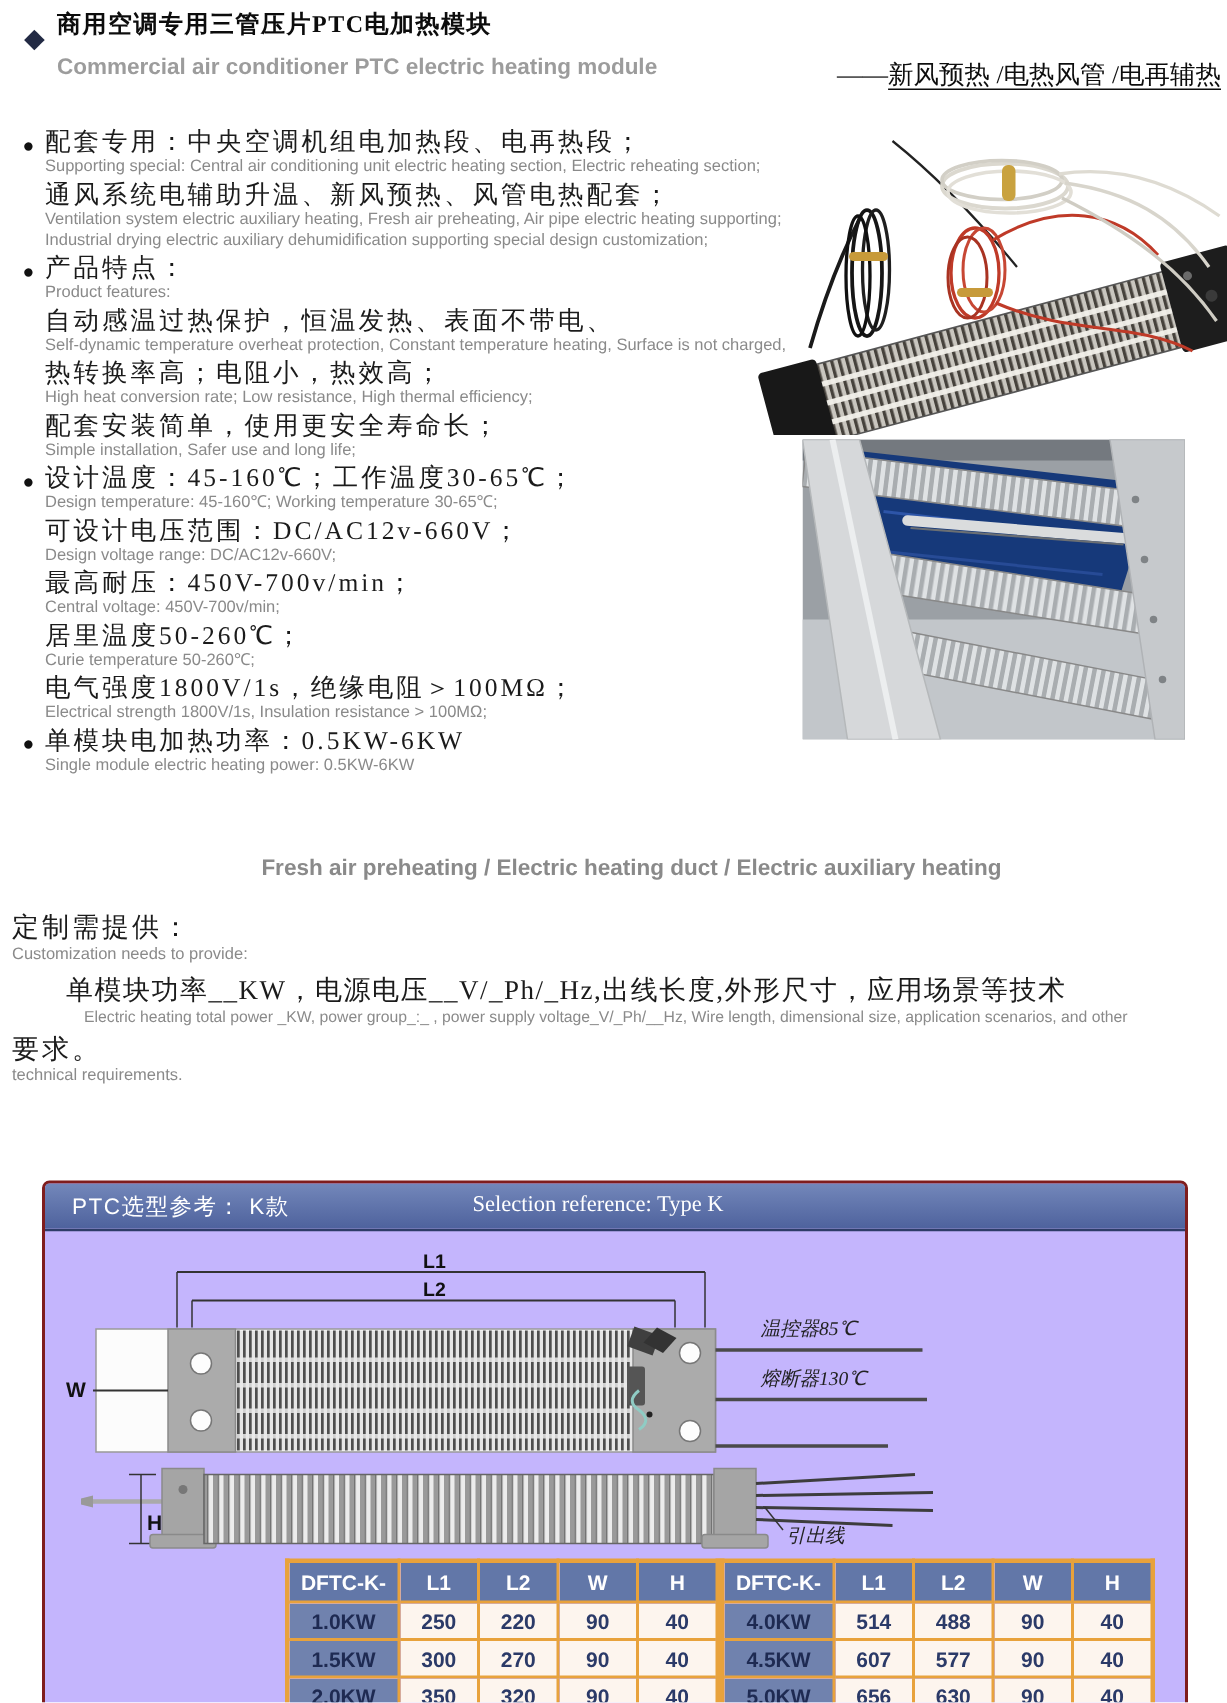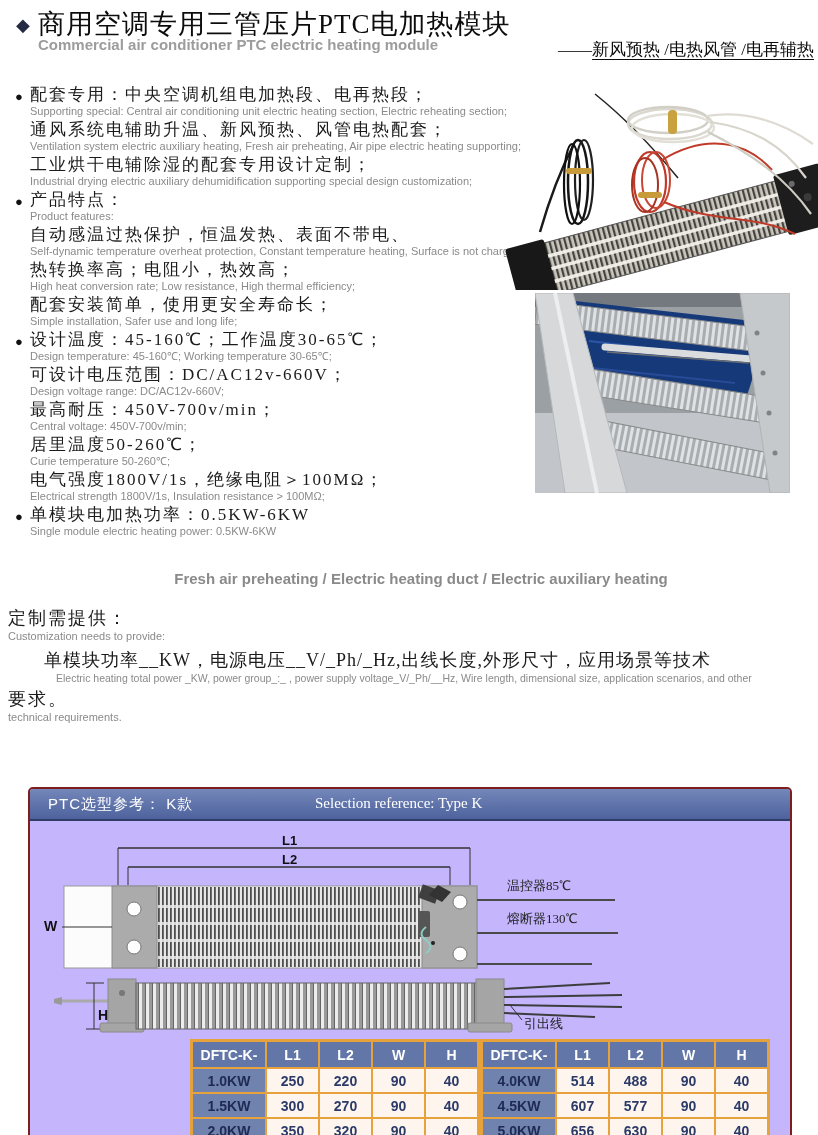--- a/index.html
+++ b/index.html
@@ -2,21 +2,21 @@
 <html><head>
 <meta charset="utf-8">
 <style>
   html,body{margin:0;padding:0;background:#ffffff;}
   .page{position:relative;width:818px;height:1135px;background:#fff;overflow:hidden;
         font-family:"Liberation Sans", sans-serif;color:#1c1c1c;}
 
   
   .hdr{position:absolute;left:0;top:0;width:818px;}
   .diamond{position:absolute;left:16px;top:14px;font-size:18px;color:#222a44;}
-  .title-cn{position:absolute;left:38px;top:6px;font-size:27px;font-weight:normal;color:#0c0c0c;
+  .title-cn{position:absolute;left:38px;top:6px;font-size:16px;font-weight:bold;color:#0c0c0c;
             letter-spacing:1px;font-family:"Liberation Serif", serif;white-space:nowrap;}
   .title-en{position:absolute;left:38px;top:36px;font-size:15px;font-weight:bold;color:#9c9c9c;white-space:nowrap;}
   .tagline{position:absolute;right:4px;top:38px;font-size:17px;color:#0d0d0d;white-space:nowrap;
            font-family:"Liberation Serif", serif;}
   .tagline .u{text-decoration:underline;text-underline-offset:4px;}
 
   
   .features{position:absolute;left:8px;top:84px;width:512px;}
   .fgroup{display:flex;align-items:flex-start;}
   .bullet{width:22px;font-size:13px;color:#111;padding-top:5px;text-align:center;flex:none;}
@@ -47,21 +47,21 @@
   .panel{position:absolute;left:28px;top:787px;width:764px;height:382px;
          background:#c4b5fd;border:2px solid #7f1d1d;border-radius:5px 5px 2px 2px;box-sizing:border-box;}
   .panel-header{height:30px;background:linear-gradient(#7387ba,#4e629d);
                 border-bottom:2px solid #2e3c68;border-radius:3px 3px 0 0;
                 position:relative;color:#fff;}
   .ph-left{position:absolute;left:18px;top:6px;font-size:15px;letter-spacing:1px;}
   .ph-center{position:absolute;left:285px;top:6px;font-size:15px;font-family:Liberation Serif, serif;}
   .panel-body{position:relative;width:760px;height:318px;}
   .diagram{position:absolute;left:0;top:0;}
   .dlab{position:absolute;font-weight:bold;font-size:13px;color:#111;white-space:nowrap;}
-  .dlab.zh{font-weight:normal;font-size:13px;color:#222;font-family:"Liberation Serif", serif;}
+  .dlab.zh{font-weight:normal;font-size:13px;color:#222;font-family:"Liberation Serif", serif;font-style:italic;}
   .badge{position:absolute;left:588px;top:72px;width:58px;height:58px;border-radius:50%;
          background:#5b74b2;border:4px solid #e8a23c;box-shadow:0 0 0 3px #f5dcae;
          display:flex;align-items:center;justify-content:center;}
   .badge span{color:#fff;font-size:19px;letter-spacing:1px;}
 
   table.spec{position:absolute;top:218px;border-collapse:collapse;border:3px solid #e8a23c;
              table-layout:fixed;}
   table.spec th, table.spec td{border:2.5px solid #e8a23c;text-align:center;font-size:14px;
              padding:0;height:23px;overflow:hidden;}
   table.spec th{background:#6277a8;color:#fff;font-weight:bold;height:25px;}
@@ -83,21 +83,20 @@
   </div>
 
   <div class="features">
     <div class="fgroup">
       <span class="bullet">●</span>
       <div class="flines">
         <div class="cn">配套专用：中央空调机组电加热段、电再热段；</div>
         <div class="en">Supporting special: Central air conditioning unit electric heating section, Electric reheating section;</div>
         <div class="cn">通风系统电辅助升温、新风预热、风管电热配套；</div>
         <div class="en">Ventilation system electric auxiliary heating, Fresh air preheating, Air pipe electric heating supporting;</div>
-        <div class="cn">工业烘干电辅除湿的配套专用设计定制；</div>
         <div class="en">Industrial drying electric auxiliary dehumidification supporting special design customization;</div>
       </div>
     </div>
     <div class="fgroup">
       <span class="bullet">●</span>
       <div class="flines">
         <div class="cn">产品特点：</div>
         <div class="en">Product features:</div>
         <div class="cn">自动感温过热保护，恒温发热、表面不带电、</div>
         <div class="en">Self-dynamic temperature overheat protection, Constant temperature heating, Surface is not charged,</div>

